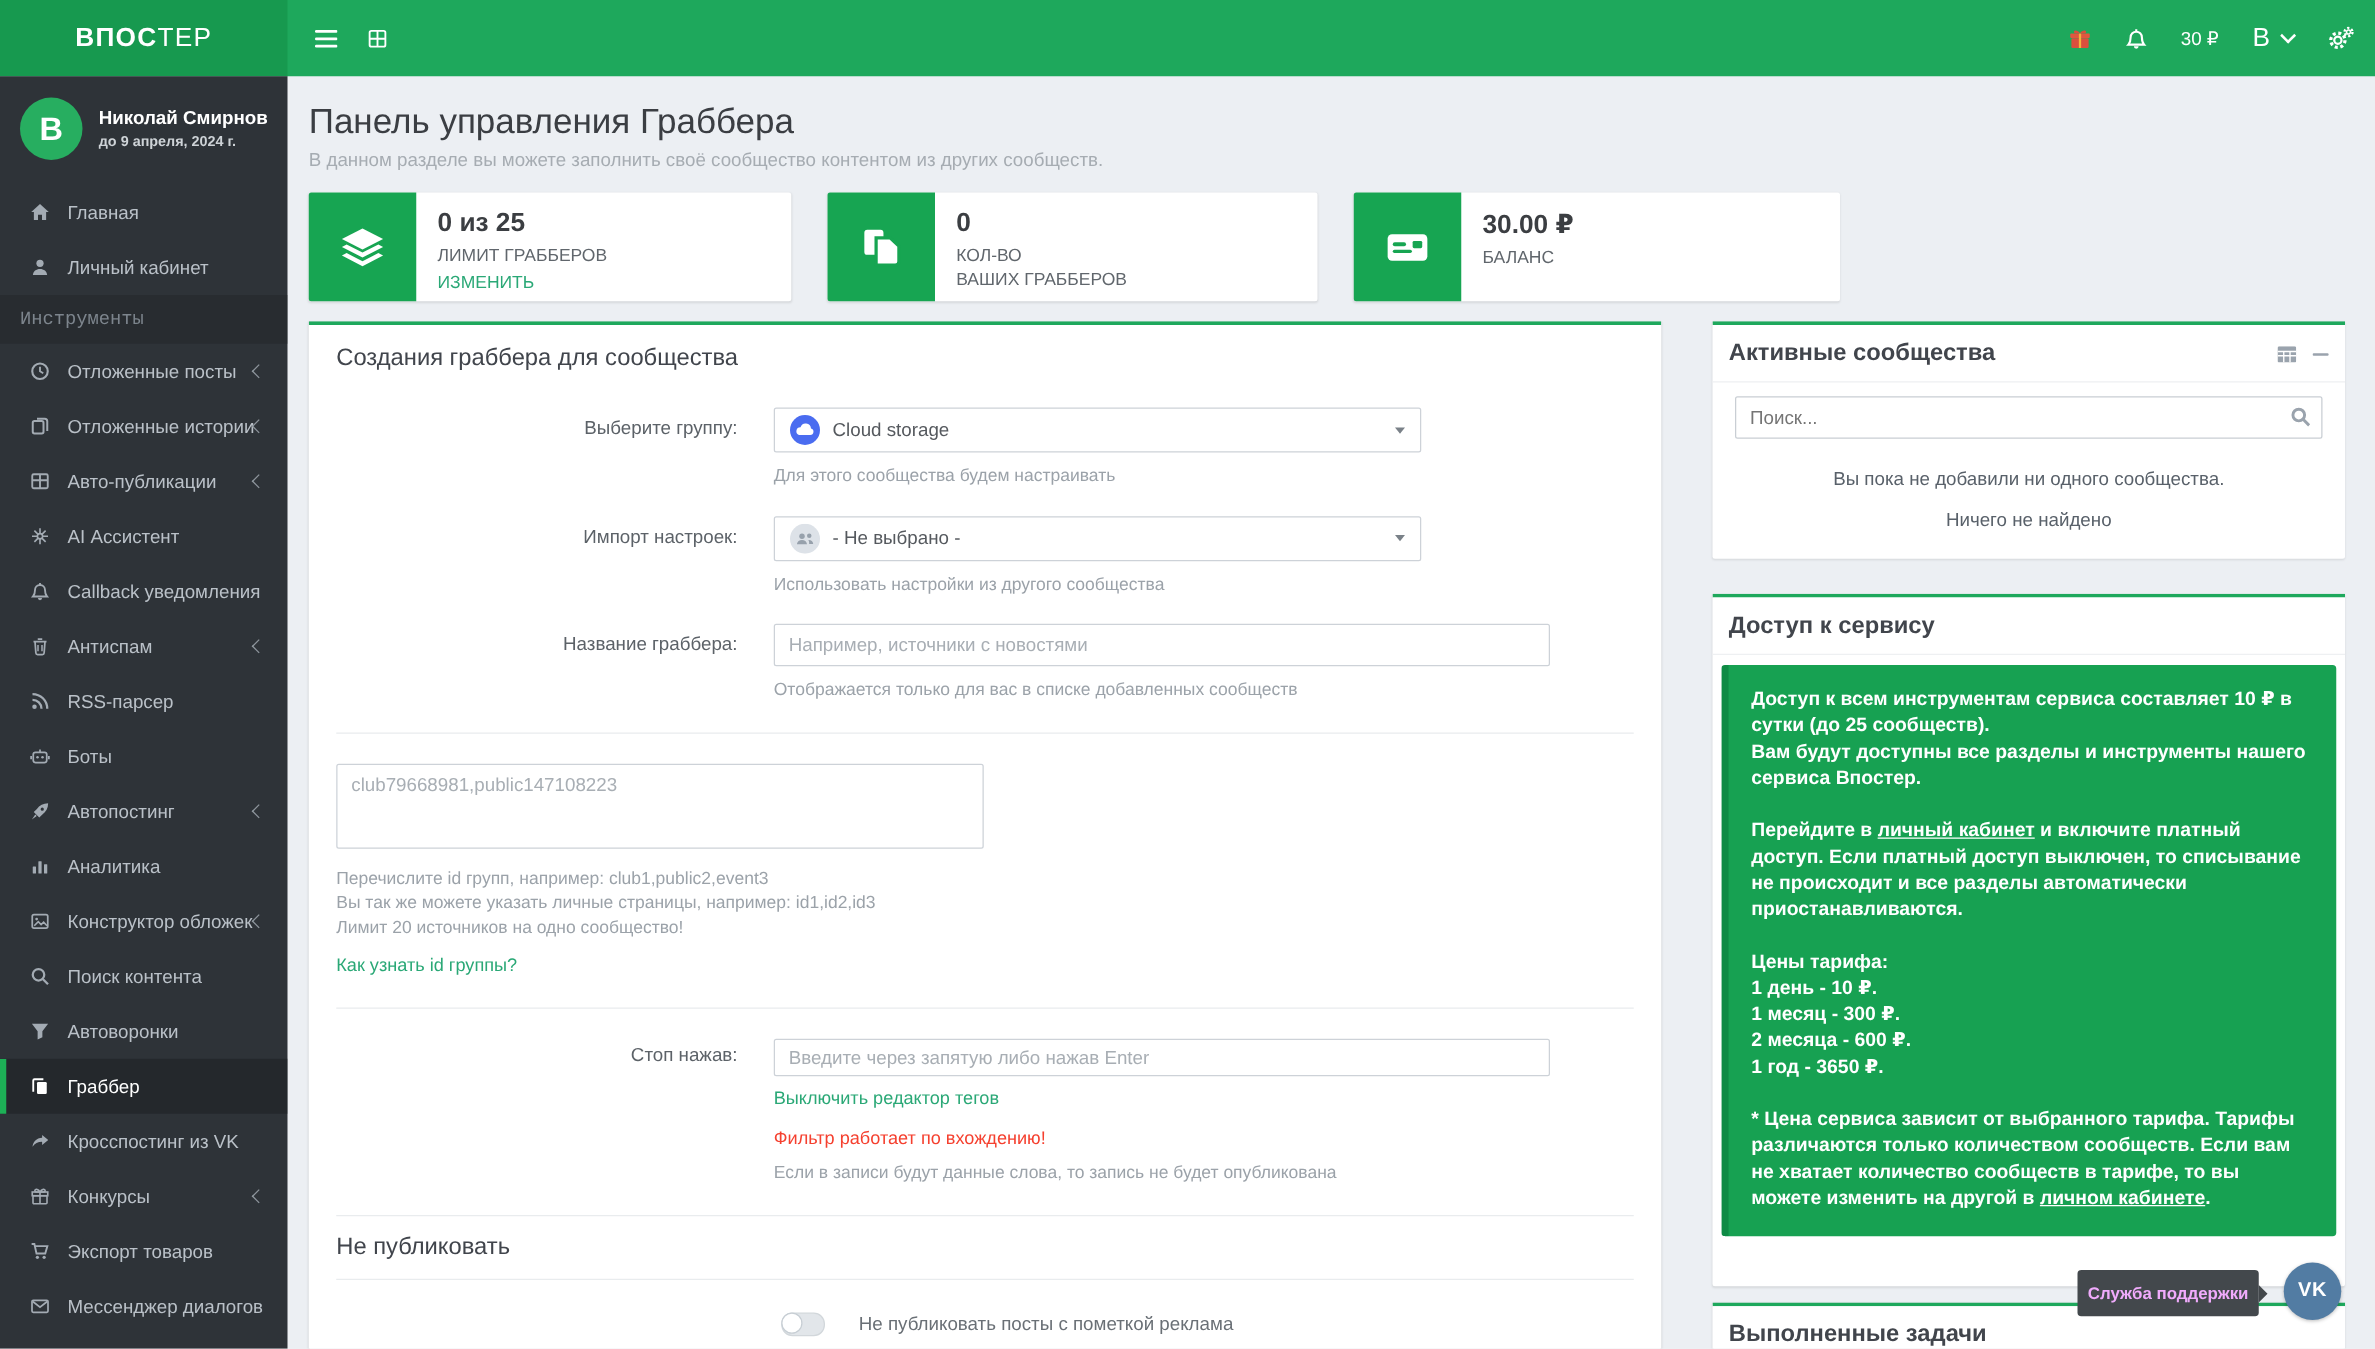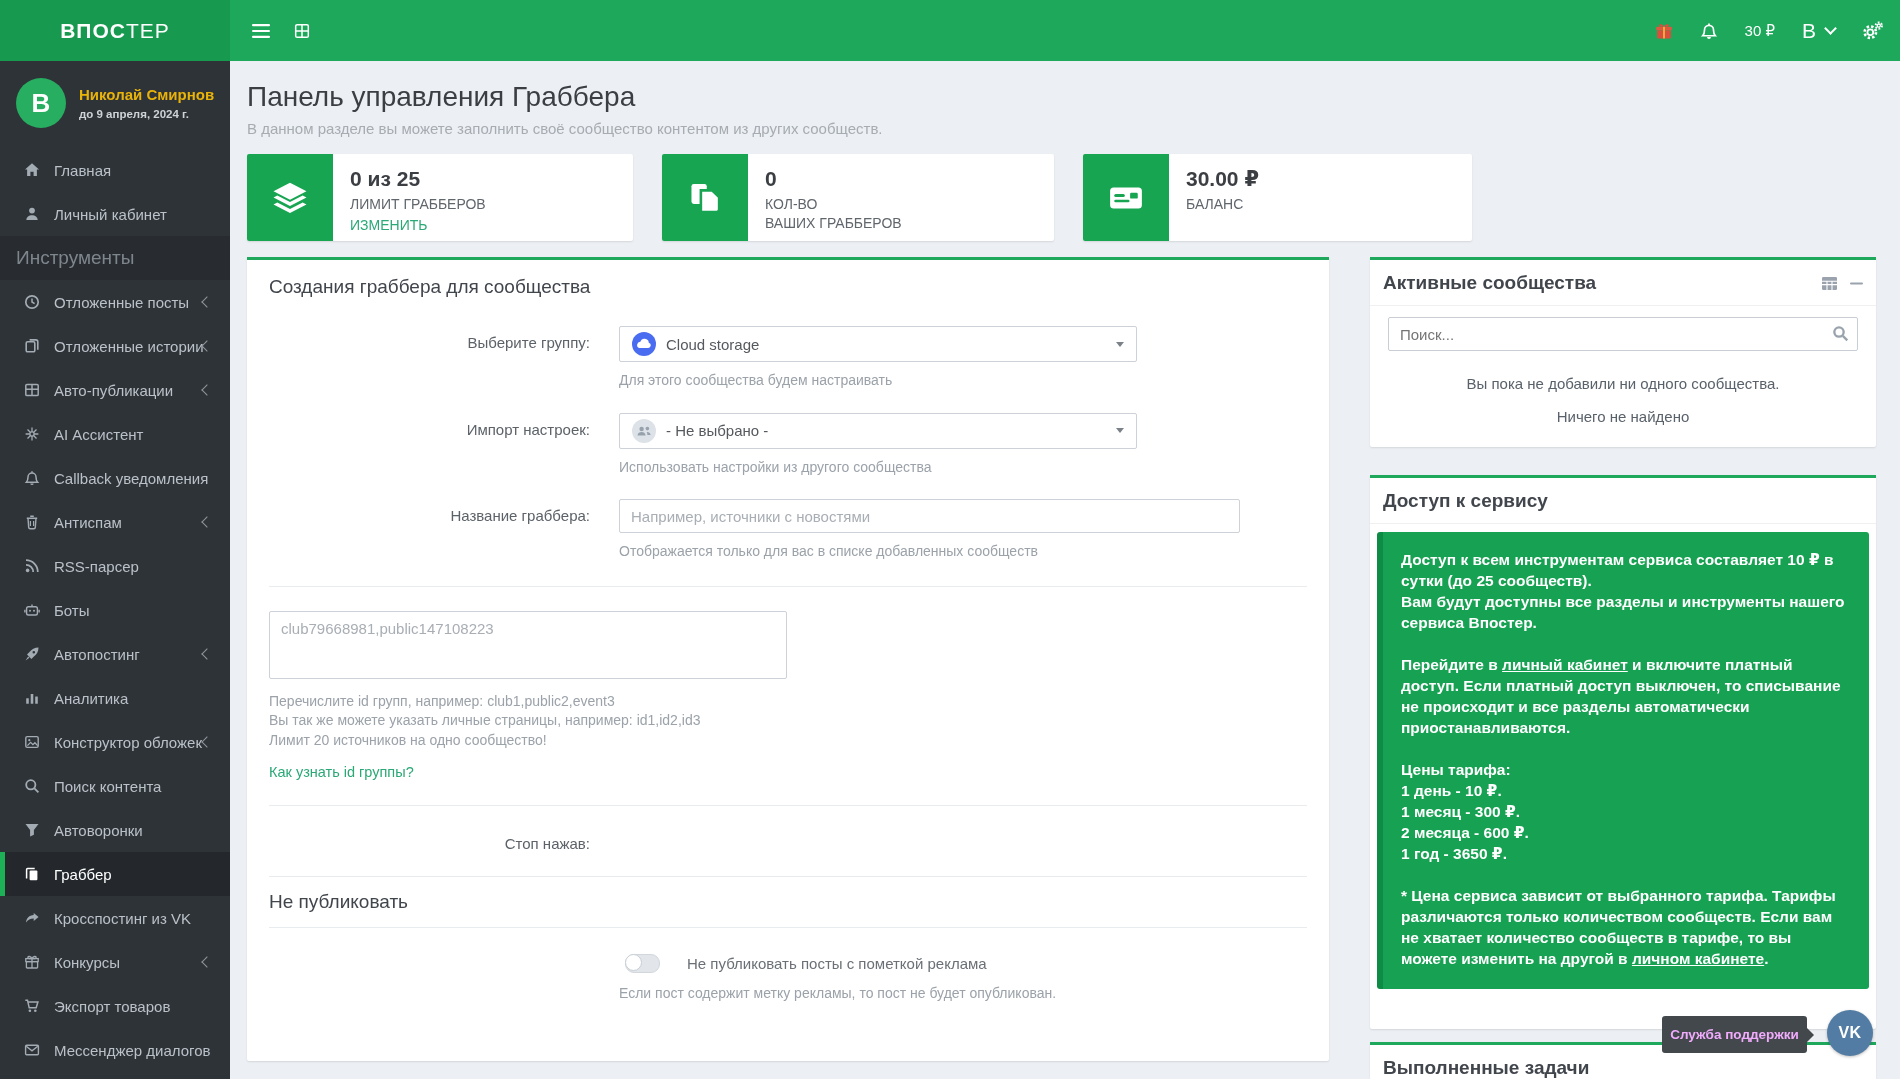--- a/index.html
+++ b/index.html
@@ -25,23 +25,23 @@
   .caret-down{width:7px;height:7px;border-right:2px solid #fff;border-bottom:2px solid #fff;transform:rotate(45deg);margin-top:-4px;}
 
   
   .main{flex:1;display:flex;min-height:0;}
   .sidebar{width:230px;flex:0 0 auto;background:#2e3338;color:#bac1c8;overflow:hidden;}
   .content{flex:1;padding:0 24px 0 17px;overflow:hidden;position:relative;}
 
   
   .side-user{display:flex;align-items:center;gap:13px;padding:17px 14px 20px 16px;cursor:pointer;}
   .avatar{width:50px;height:50px;border-radius:50%;background:#27ae60;color:#fff;display:flex;align-items:center;justify-content:center;font-size:26px;font-weight:700;flex:0 0 auto;}
-  .su-name{color:#eab308;font-weight:700;font-size:15px;text-align:right;}
+  .su-name{color:#ffffff;font-weight:700;font-size:15px;text-align:right;}
   .su-sub{color:#ced3d7;font-weight:700;font-size:11.5px;margin-top:5px;}
-  .side-section{background:#282c30;color:#7d858d;font-size:19px;padding:11px 16px;}
+  .side-section{background:#282c30;color:#7d858d;font-size:15px;padding:11px 16px;font-family:Liberation Mono, monospace;}
   .nav-item{position:relative;display:flex;align-items:center;height:44px;padding-left:24px;cursor:pointer;font-size:15px;color:#bac1c8;}
   .nav-item .nav-ic{width:16px;height:16px;margin-right:14px;color:#a3abb3;flex:0 0 auto;}
   .nav-item.active{background:#24282c;color:#fff;box-shadow:inset 5px 0 0 #1db056;}
   .nav-item.active .nav-ic{color:#fff;}
   .chev{position:absolute;right:19px;top:50%;width:7px;height:7px;border-left:1.7px solid #8f979e;border-bottom:1.7px solid #8f979e;transform:translateY(-50%) rotate(45deg);}
 
   
   h1{margin:20px 0 0;font-size:28px;font-weight:400;color:#3b3e43;}
   .subtitle{margin-top:7px;font-size:15px;color:#a6acb2;}
 
@@ -506,20 +506,26 @@
                 <div>Лимит 20 источников на одно сообщество!</div>
               </div>
               <a class="glink">Как узнать id группы?</a>
             </div>
           </div>
 
           <hr class="fdiv">
 
           <div class="frow" style="margin-bottom:0;">
             <div class="flabel" style="padding-top:5px;">Стоп нажав:</div>
+            <div class="ffield">
+              <input class="tinput" style="height: 30px;" type="text" placeholder="Введите через запятую либо нажав Enter">
+              <a class="glink" style="margin-top:10px;">Выключить редактор тегов</a>
+              <div class="rednote">Фильтр работает по вхождению!</div>
+              <div class="fhelp">Если в записи будут данные слова, то запись не будет опубликована</div>
+            </div>
           </div>
 
           <hr class="fdiv" style="margin-bottom:12px;">
           <h3 class="fsection">Не публиковать</h3>
           <hr class="fdiv" style="margin-top:12px;margin-bottom:26px;">
 
           <div class="trow">
             <span class="toggle">
                 <i class="knob"></i>
               </span>

